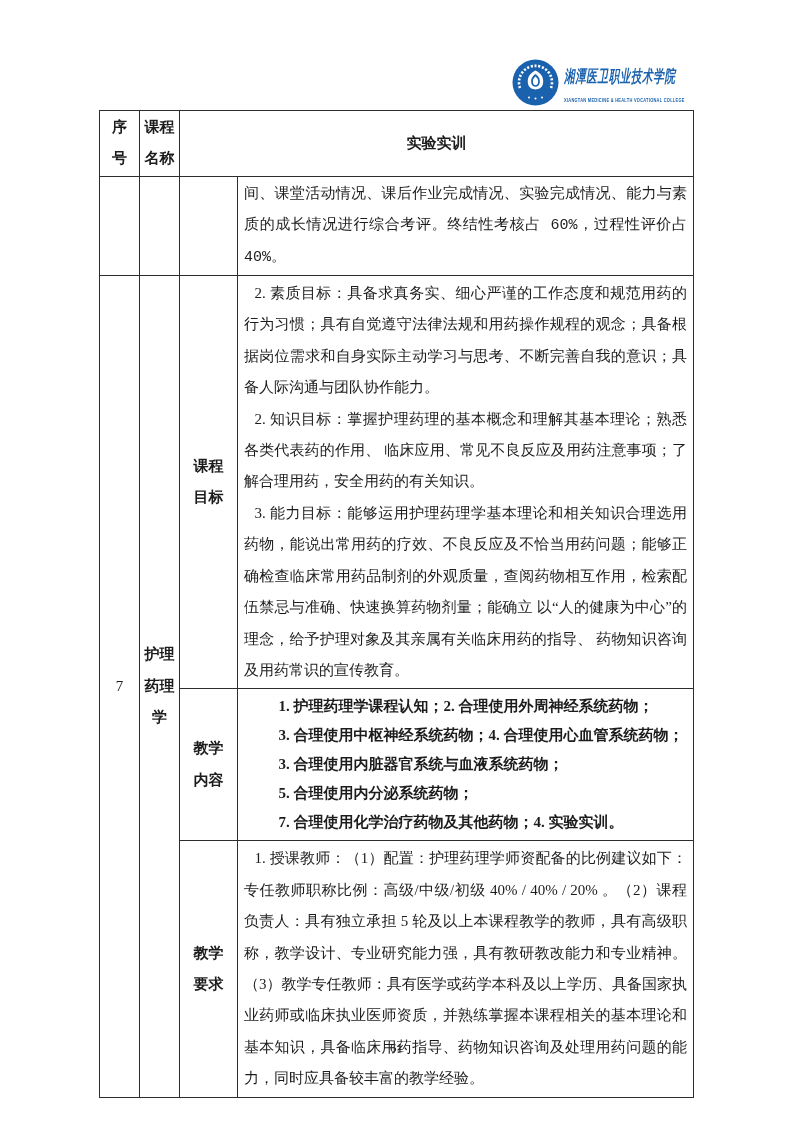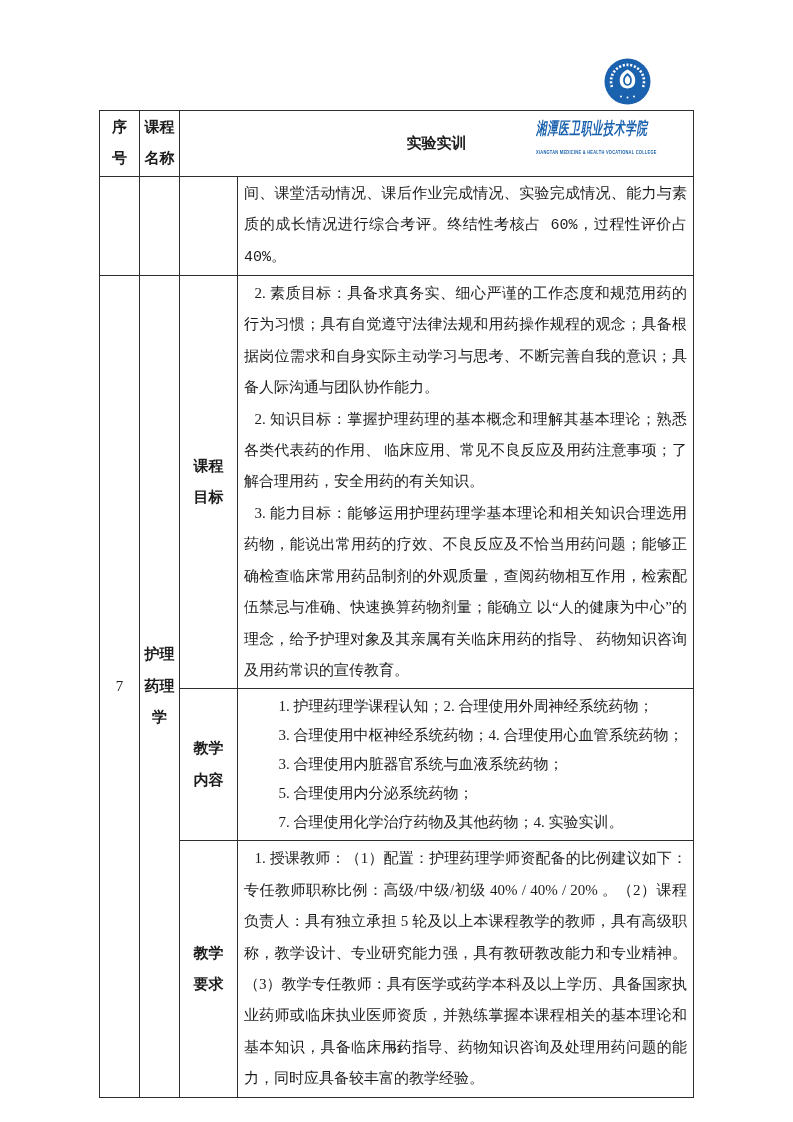--- a/index.html
+++ b/index.html
@@ -1,21 +1,21 @@
 <!DOCTYPE html>
 <html><head>
 <meta charset="utf-8">
 <style>
   html,body{margin:0;padding:0;}
   body{
     width:793px;height:1122px;background:#ffffff;position:relative;overflow:hidden;
     font-family:"Liberation Serif","DejaVu Serif",serif;color:#1c1c1c;
   }
   
-  .logo{position:absolute;left:536px;top:58px;display:flex;align-items:center;gap:5px;flex-direction:column;}
+  .logo{position:absolute;left:512px;top:58px;display:flex;align-items:flex-end;gap:5px;}
   .logo-text{margin-top:7px;}
   .logo-cn{
     color:#1b62ae;font-weight:bold;font-size:17px;white-space:nowrap;
     display:inline-block;transform:scaleX(0.62);transform-origin:0 50%;
     letter-spacing:1px;font-style:italic;
   }
   .logo-en{
     color:#1b62ae;font-size:6px;white-space:nowrap;display:inline-block;
     transform:scaleX(0.66);transform-origin:0 50%;letter-spacing:.4px;margin-top:1px;
     font-family:"Liberation Sans","DejaVu Sans",sans-serif;font-weight:bold;
@@ -33,21 +33,21 @@
   .seq{text-align:center;}
   .cname,.slabel{font-weight:bold;text-align:center;white-space:pre-line;}
   .desc{text-align:justify;padding:2px 6px;}
   .desc p{margin:0;text-indent:0.7em;}
   .desc.no-indent p{text-indent:0;}
   .desc.indent-wide p{text-indent:2.3em;}
   .desc.tight{line-height:29px;}
   tr.hdr-row td{height:60px;}
   tr.row-cont td{height:66px;font-family:Liberation Mono, monospace;}
   tr.row-goals td{height:408px;}
-  tr.row-content td{height:147px;}
+  tr.row-content td{height:147px;font-weight:bold;}
   tr.row-req td{height:226px;font-family:Liberation Serif, serif;}
   
   .page-num{position:absolute;top:1026px;left:0;width:793px;text-align:center;font-size:13px;color:#1c1c1c;margin-top:14px;}
 </style>
 </head>
 <body>
 
 <div class="page">
 
   <div class="logo">

